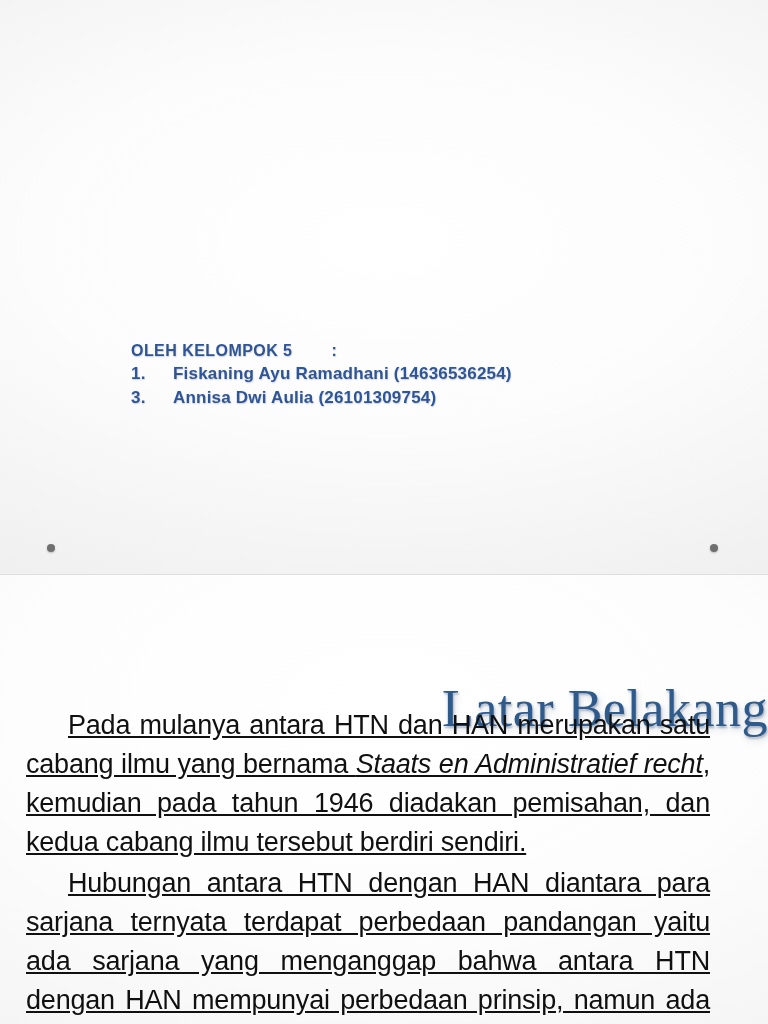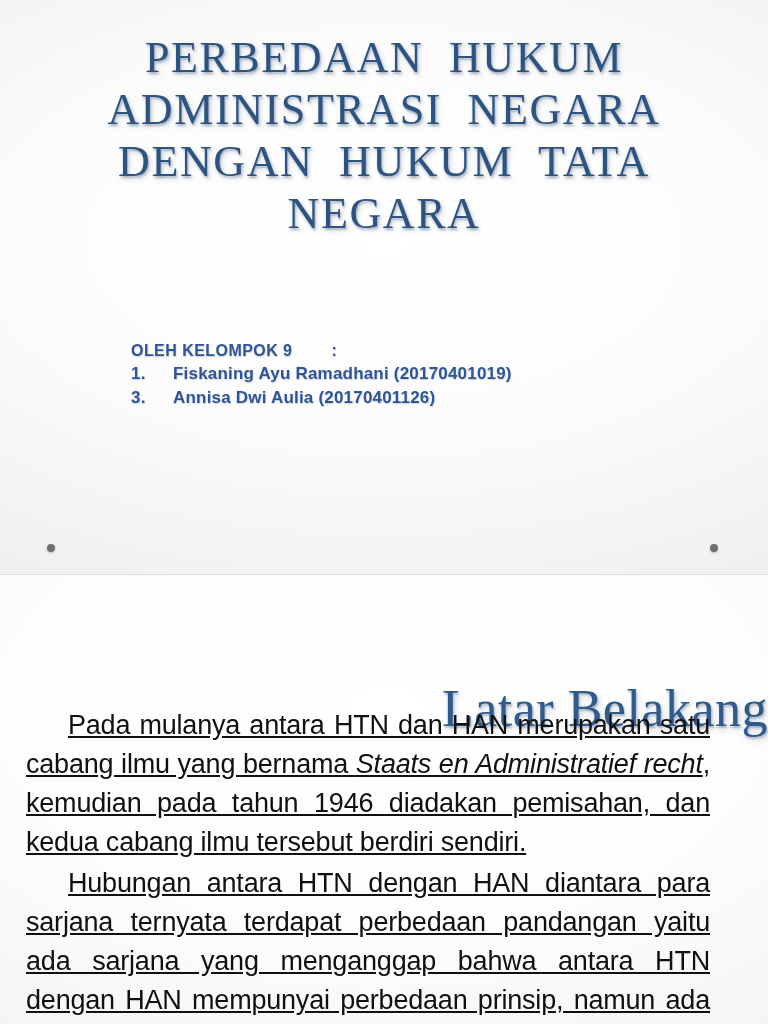--- a/index.html
+++ b/index.html
@@ -165,35 +165,29 @@
   .body-copy p:last-child { margin-bottom: 13px; }
   .body-copy i { font-style: italic; }
 </style>
 </head>
 <body>
 
 <div id="deck">
 
   <section class="slide slide-1">
 
-    <div class="title-block">
-      <div class="title-line">PERBEDAAN<span class="wordgap"></span> HUKUM</div>
-      <div class="title-line">ADMINISTRASI<span class="wordgap"></span> NEGARA</div>
-      <div class="title-line">DENGAN<span class="wordgap"></span> HUKUM<span class="wordgap"></span> TATA</div>
-      <div class="title-line">NEGARA</div>
-    </div>
 
     <div class="authors-block">
-      <div class="authors-heading">OLEH KELOMPOK 9        :</div>
+      <div class="authors-heading">OLEH KELOMPOK 5        :</div>
 
       <div class="author-row">
-        <span class="author-num">1.</span><span>Fiskaning Ayu Ramadhani (20170401019)</span>
+        <span class="author-num">1.</span><span>Fiskaning Ayu Ramadhani (14636536254)</span>
       </div>
       <div class="author-row">
-        <span class="author-num">3.</span><span>Annisa Dwi Aulia (20170401126)</span>
+        <span class="author-num">3.</span><span>Annisa Dwi Aulia (26101309754)</span>
       </div>
     </div>
 
   </section>
 
   <span class="deco-dot left"></span>
   <span class="deco-dot right"></span>
 
   <div class="slide-divider"></div>
 

